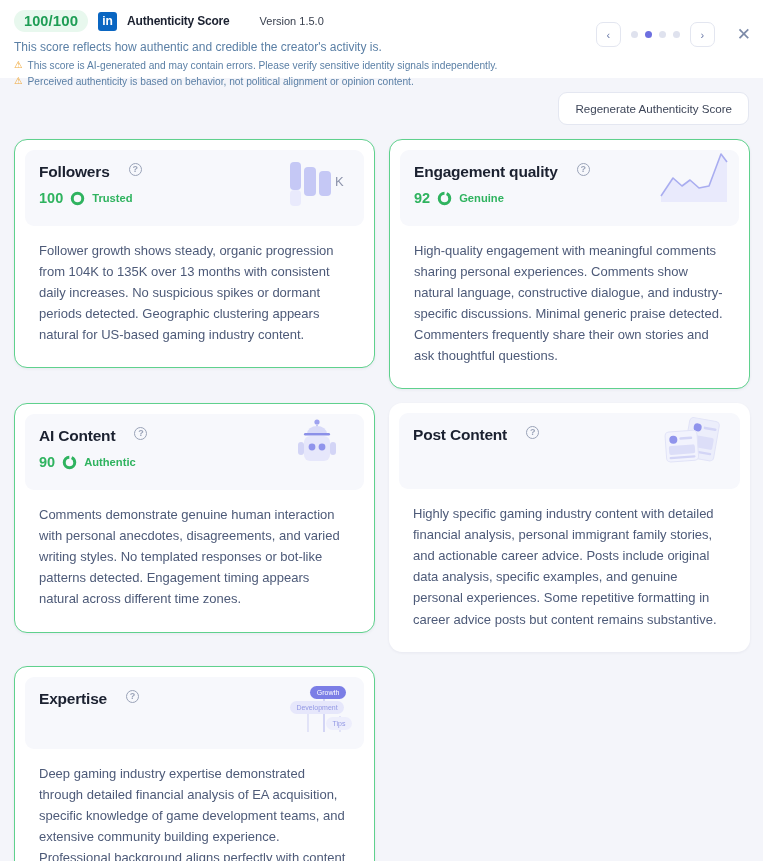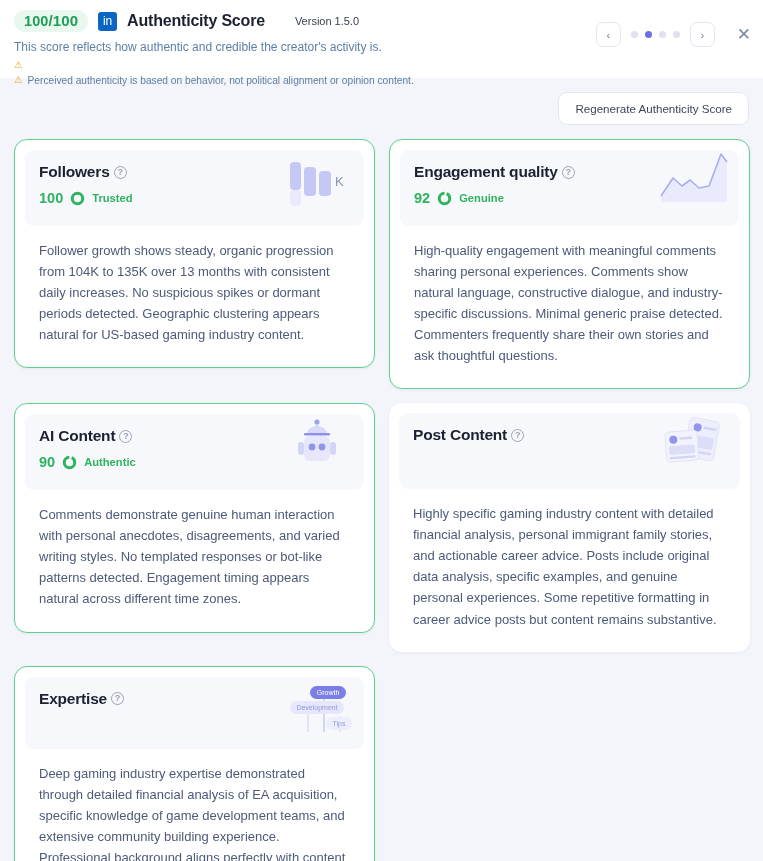--- a/index.html
+++ b/index.html
@@ -20,24 +20,24 @@
   }
   .hdr-row1 { display: flex; align-items: center; gap: 10px; height: 26px; }
   .score-chip {
     background: #e8f8ee; color: #1f9d55; border-radius: 14px;
     padding: 3px 10px 4px; font-size: 14.5px; font-weight: 700;
     letter-spacing: .1px; line-height: 1;
   }
   .score-chip .denom { font-size: 15px; font-weight: 700; }
   .li-logo {
     width: 19px; height: 19px; background: #0a66c2; border-radius: 3px;
-    color: #fff; font-size: 12px; font-weight: 400; line-height: 19px;
+    color: #fff; font-size: 12px; font-weight: 700; line-height: 19px;
     text-align: center; font-family: "Liberation Sans", sans-serif;
   }
-  .hdr-title { font-size: 16px; font-weight: 700; color: #1b2130; letter-spacing: -.2px; }
+  .hdr-title { font-size: 12px; font-weight: 700; color: #1b2130; letter-spacing: -.2px; }
   .hdr-version { font-size: 11px; color: #39404f; font-weight: 400; margin-left: 20px; }
   .hdr-sub {
     font-size: 12px; color: #5a7fa5; margin-top: 5px; line-height: 1.45;
   }
   .warn-line { display: flex; align-items: flex-start; gap: 5px; font-size: 10.2px; color: #5a7fa5; line-height: 1.5; }
   .warn-ico { color: #f0a93b; font-size: 9.5px; line-height: 1.55; }
 
   
   .hdr-right {
     position: absolute; right: 12px; top: 22px;
@@ -72,21 +72,21 @@
   }
   .card {
     background: #fff; border-radius: 13px; padding: 10px;
     box-shadow: 0 1px 3px rgba(30,40,80,.06);
   }
   .card.bordered { border: 1px solid #5fd18d; }
   .card-head {
     background: #f7f8fc; border-radius: 9px; padding: 13px 14px 11px;
     position: relative; overflow: hidden; min-height: 76px;
   }
-  .card-title { font-size: 15.5px; font-weight: 700; color: #1b2130; display: flex; align-items: center; gap: 4px; letter-spacing: -.2px; }
+  .card-title { font-size: 15.5px; font-weight: 700; color: #1b2130; display: flex; align-items: flex-start; gap: 19px; letter-spacing: -.2px; }
   .help-ico {
     width: 13px; height: 13px; border: 1.2px solid #9aa3b8; border-radius: 50%;
     color: #9aa3b8; font-size: 9px; line-height: 11px; text-align: center; cursor: pointer;
   }
   .card-score { display: flex; align-items: center; gap: 7px; margin-top: 9px; }
   .score-num { font-size: 14.5px; font-weight: 700; color: #2fb35f; }
   .score-label { font-size: 11.2px; color: #2fb35f; font-weight: 600; }
   .ring { flex: 0 0 auto; }
   .card-body {
     font-size: 13px; color: #4d5a78; line-height: 1.62;
@@ -115,20 +115,21 @@
   <div class="header">
     <div class="hdr-row1">
       <span class="score-chip"><span>100</span><span class="denom">/100</span></span>
       <span class="li-logo">in</span>
       <span class="hdr-title">Authenticity Score</span>
       <span class="hdr-version">Version 1.5.0</span>
     </div>
     <div class="hdr-sub">This score reflects how authentic and credible the creator's activity is.</div>
     <div class="warn-line" style="margin-top:2px;">
       <span class="warn-ico">⚠</span>
+      <span>This score is AI-generated and may contain errors. Please verify sensitive identity signals independently.</span>
     </div>
     <div class="warn-line">
       <span class="warn-ico">⚠</span>
       <span>Perceived authenticity is based on behavior, not political alignment or opinion content.</span>
     </div>
 
     <div class="hdr-right">
       <div class="pager">
         <div class="pg-btn">‹</div>
         <div class="dots">

